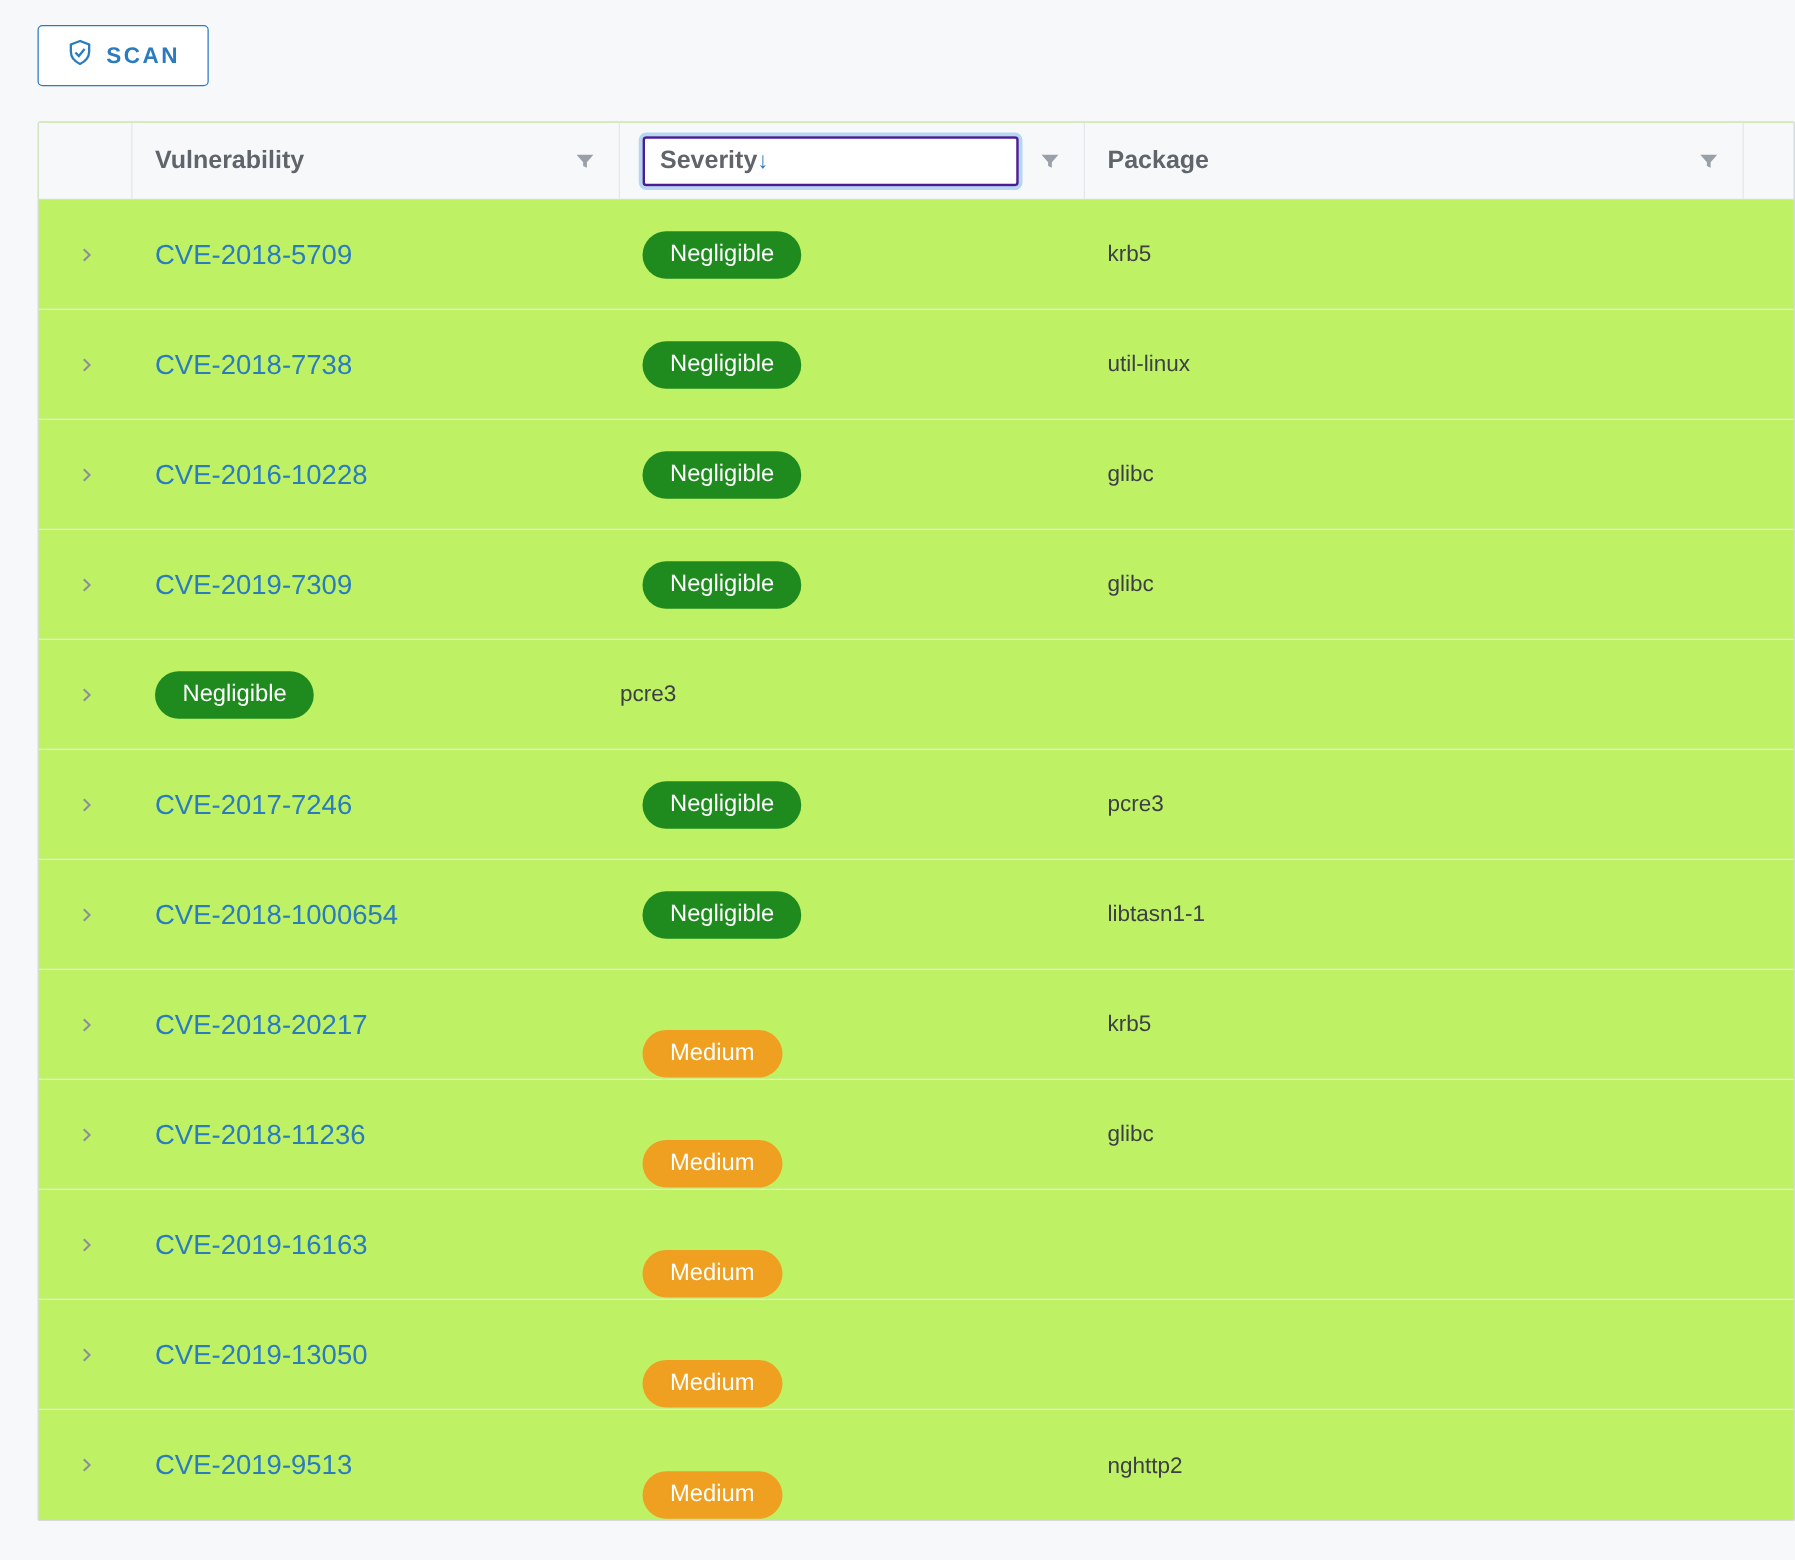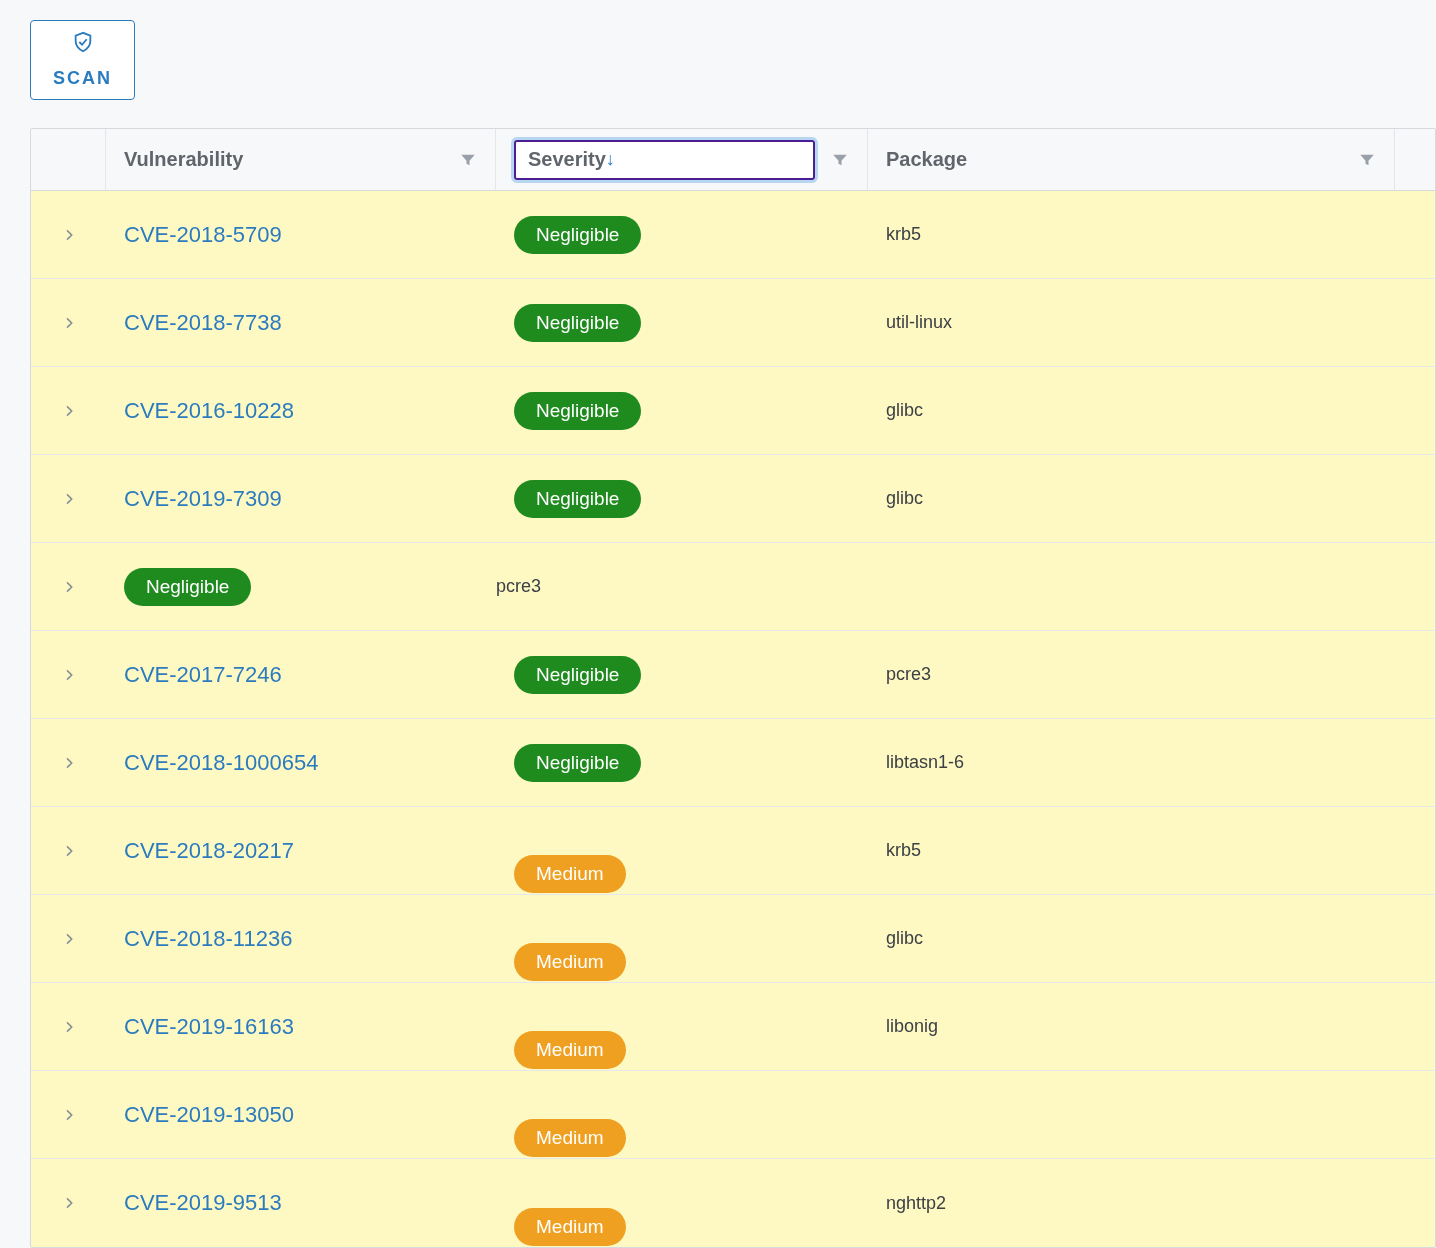--- a/index.html
+++ b/index.html
@@ -17,25 +17,24 @@
   border: 1.5px solid #2b7bbf;
   background: white;
   color: #2b7bbf;
   padding: 10px 22px;
   font-size: 18px;
   font-weight: 600;
   letter-spacing: 2px;
   border-radius: 4px;
   cursor: pointer;
   margin-bottom: 28px;
-  flex-direction: column;
 }
 .scan-btn svg { width: 22px; height: 22px; }
 .table-wrap {
-  background: #fef9c3;
+  background: #bef264;
   border: 1px solid #d6dadf;
   border-radius: 2px;
   overflow: hidden;
 }
 .thead {
   display: flex;
   background: #f7f8fa;
   border-bottom: 1px solid #d6dadf;
   height: 62px;
   align-items: stretch;
@@ -225,21 +224,21 @@
           <div class="td-pkg">pcre3</div>
         </div>
         <div class="trow">
           <div class="td-expand">
             <svg viewBox="0 0 24 24" fill="none" stroke="currentColor" stroke-width="2.5">
               <path d="M9 5l7 7-7 7"></path>
             </svg>
           </div>
           <div class="td-vuln"><a>CVE-2018-1000654</a></div>
           <div class="td-sev"><span class="badge badge-negligible">Negligible</span></div>
-          <div class="td-pkg">libtasn1-6</div>
+          <div class="td-pkg">libtasn1-1</div>
         </div>
         <div class="trow">
           <div class="td-expand">
             <svg viewBox="0 0 24 24" fill="none" stroke="currentColor" stroke-width="2.5">
               <path d="M9 5l7 7-7 7"></path>
             </svg>
           </div>
           <div class="td-vuln"><a>CVE-2018-20217</a></div>
           <div class="td-sev"><span class="badge badge-medium">Medium</span></div>
           <div class="td-pkg">krb5</div>
@@ -255,21 +254,20 @@
           <div class="td-pkg">glibc</div>
         </div>
         <div class="trow">
           <div class="td-expand">
             <svg viewBox="0 0 24 24" fill="none" stroke="currentColor" stroke-width="2.5">
               <path d="M9 5l7 7-7 7"></path>
             </svg>
           </div>
           <div class="td-vuln"><a>CVE-2019-16163</a></div>
           <div class="td-sev"><span class="badge badge-medium">Medium</span></div>
-          <div class="td-pkg">libonig</div>
         </div>
         <div class="trow">
           <div class="td-expand">
             <svg viewBox="0 0 24 24" fill="none" stroke="currentColor" stroke-width="2.5">
               <path d="M9 5l7 7-7 7"></path>
             </svg>
           </div>
           <div class="td-vuln"><a>CVE-2019-13050</a></div>
           <div class="td-sev"><span class="badge badge-medium">Medium</span></div>
         </div>

